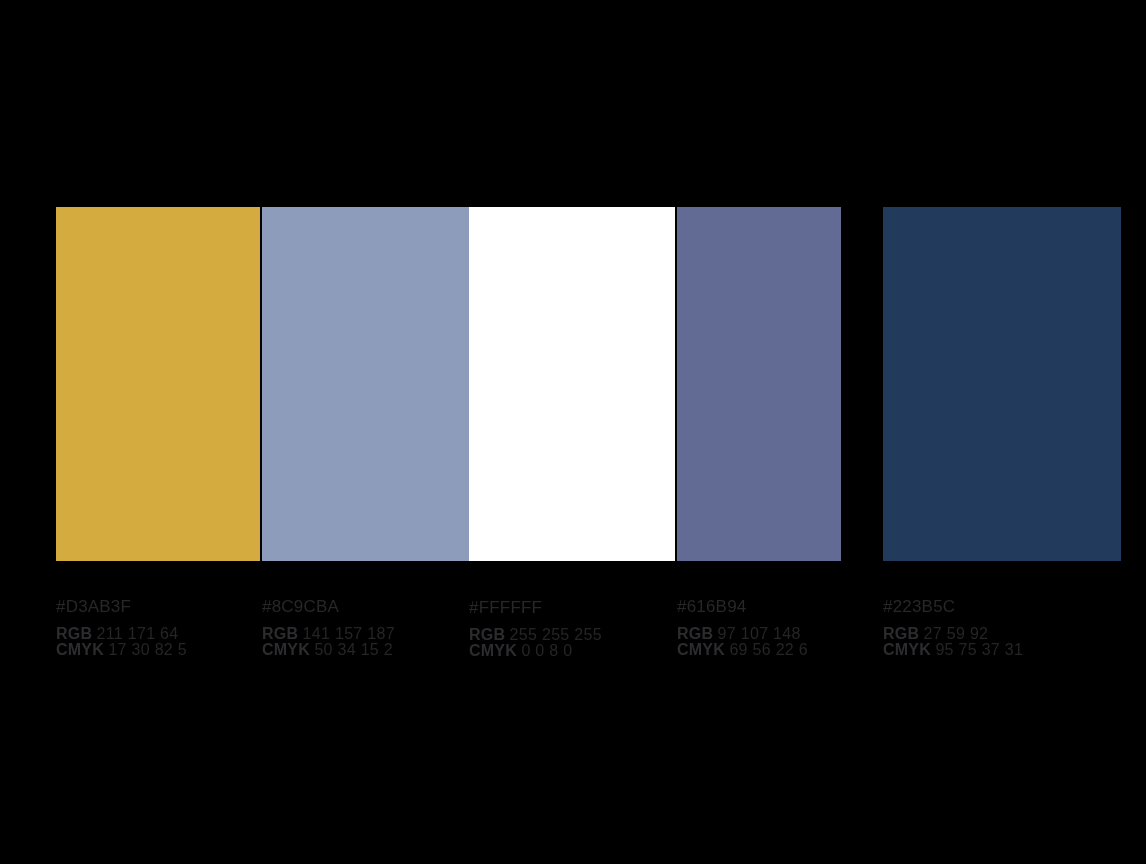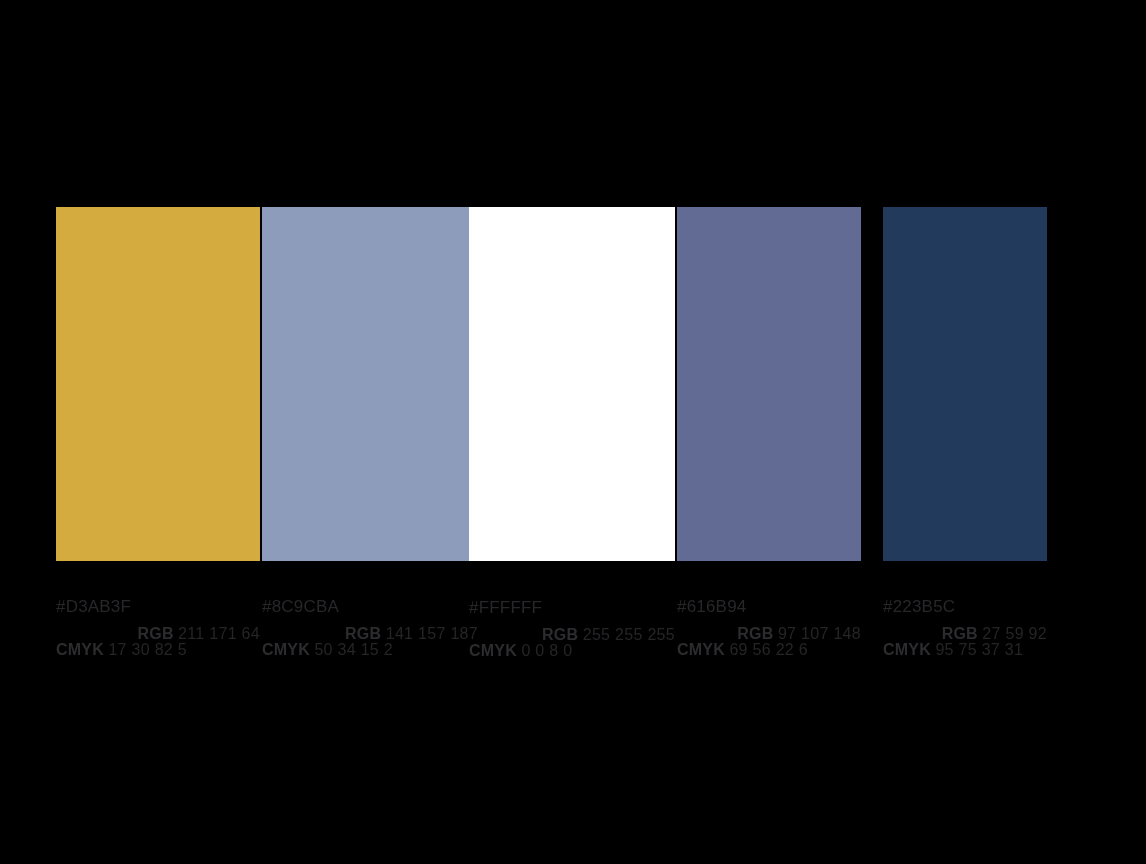--- a/index.html
+++ b/index.html
@@ -54,21 +54,20 @@
   .line-hex {
     font-size: 17px;
     letter-spacing: 0.2px;
     color: #27272a;
     margin-top: 37px;
   }
 
   .line-rgb {
     font-size: 16px;
     margin-top: 11px;
-    text-align: right;
   }
 
   .line-cmyk {
     font-size: 16px;
     margin-top: 0;
   }
 
   .prefix {
     font-weight: bold;
     color: #2c2c2f;
@@ -78,22 +77,22 @@
   .value {
     font-weight: normal;
     color: #252527;
     letter-spacing: 0.3px;
   }
 
   
   #col-0 { left: 0px;   width: 204px; }
   #col-1 { left: 206px; width: 216px; }
   #col-2 { left: 413px; width: 206px; }
-  #col-3 { left: 621px; width: 184px; }
-  #col-4 { left: 827px; width: 164px; }
+  #col-3 { left: 621px; width: 164px; }
+  #col-4 { left: 827px; width: 238px; }
 
   
   #col-2 .line-hex { margin-top: 38px; }
 </style>
 </head>
 <body style="background-color: rgb(0, 0, 0);">
 
 <div id="palette-board">
 
   <div class="swatch-column" id="col-0">

